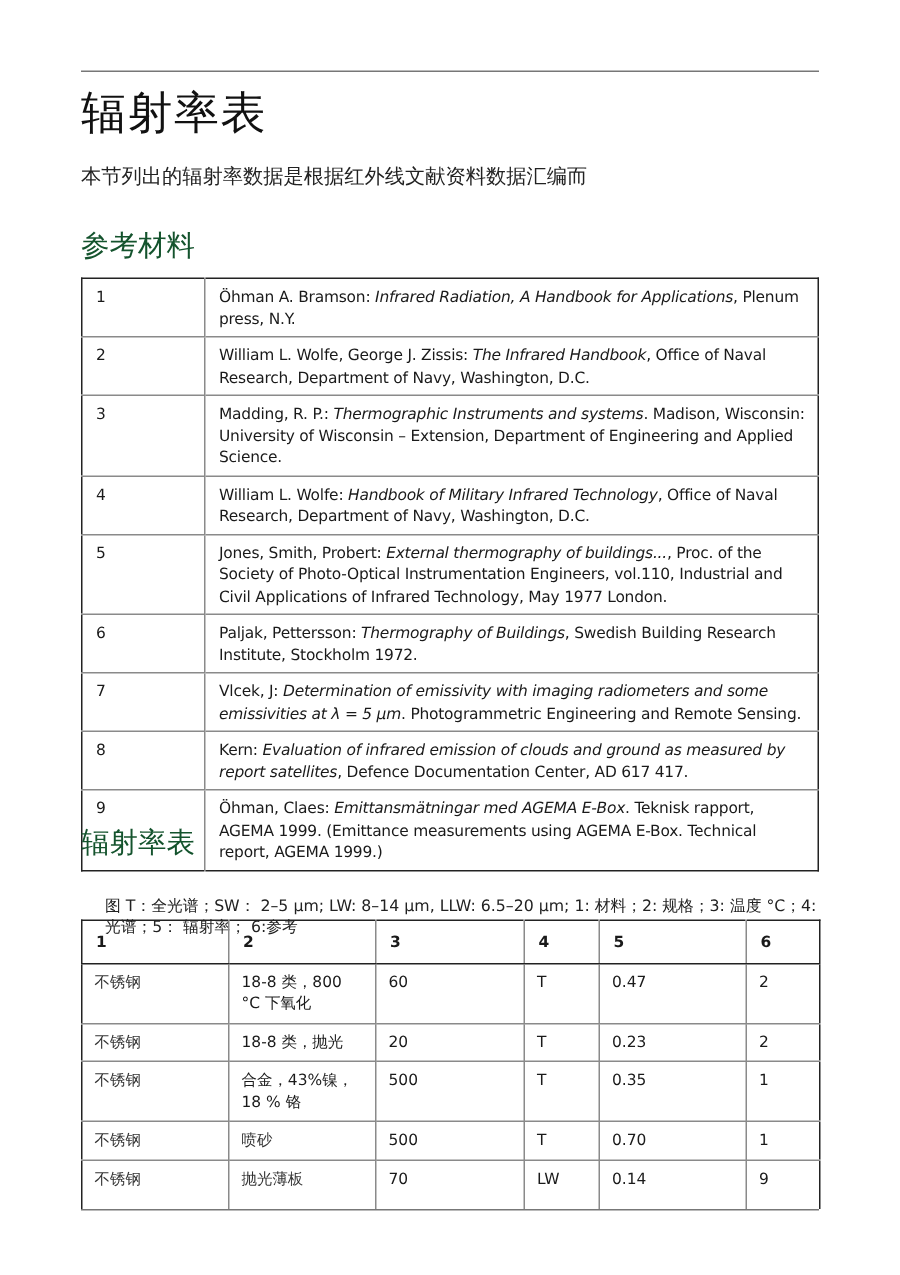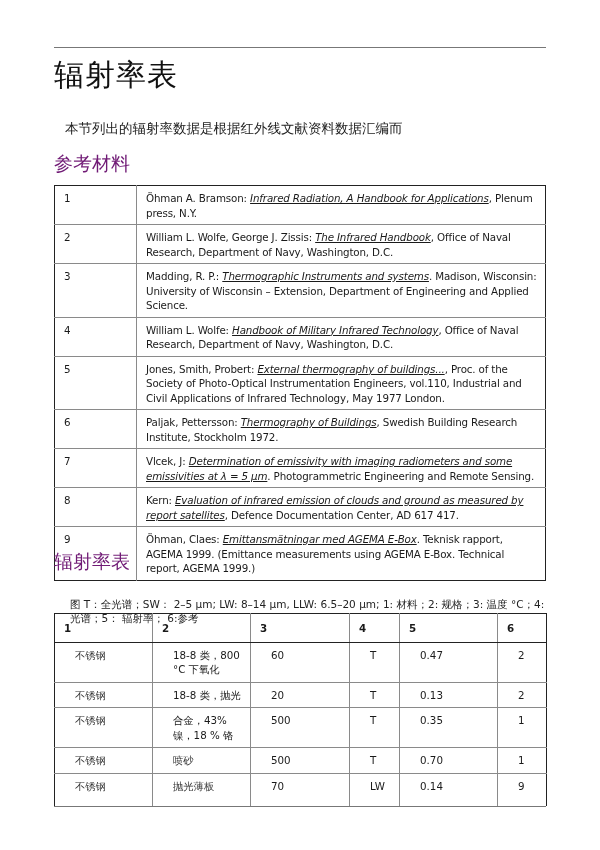--- a/index.html
+++ b/index.html
@@ -4,40 +4,40 @@
 <style>
   html, body { margin: 0; padding: 0; background: #ffffff; }
   body { width: 600px; height: 850px; position: relative; overflow: hidden;
          font-family: "DejaVu Sans", "Liberation Sans", sans-serif; color: #1a1a1a; }
   .rule { position: absolute; left: 54px; width: 492px; height: 0; border-top: 1.5px solid #777; }
   #top-rule { top: 47px; }
   #bottom-rule { top: 806px; }
   .page-title { position: absolute; left: 54px; top: 55px; font-family: "DejaVu Serif", "Liberation Serif", serif;
                 font-size: 30px; font-weight: normal; margin: 0; color: #111; letter-spacing: 1px; }
   .intro { position: absolute; left: 54px; top: 109px; font-family: Liberation Serif, serif;
-           font-size: 13.5px; margin: 11px; color: #222; }
+           font-size: 13.5px; margin: 0; color: #222; }
   .section-title { position: absolute; left: 54px; font-family: "DejaVu Serif", "Liberation Serif", serif;
-                   font-size: 19px; font-weight: normal; margin: 0; color: #701a75; }
+                   font-size: 19px; font-weight: normal; margin: 0; color: #14532d; }
   #refs-title { top: 151px; }
   #emis-title { top: 549px; }
   .caption { position: absolute; left: 54px; top: 581px; width: 480px; font-size: 10.5px; line-height: 14px; color: #222; margin: 16px; }
 
   table { border-collapse: collapse; position: absolute; left: 54px; width: 492px; table-layout: fixed; }
   td, th { font-size: 10.3px; line-height: 14.5px; vertical-align: top; text-align: left; color: #1a1a1a; }
 
   #ref-table { top: 185px; border: 1.5px solid #222; }
   #ref-table td { border-top: 1px solid #8a8a8a; padding: 5px 8px 4px 9px; }
   #ref-table tr:first-child td { border-top: none; }
   #ref-table td.num { width: 64px; border-right: 1px solid #8a8a8a; }
   #ref-table td.text { letter-spacing: -0.15px; }
-  #ref-table i { font-style: italic; text-decoration: underline; }
+  #ref-table i { font-style: italic; }
 
   #emis-table { top: 613px; border-left: 1.5px solid #222; border-right: 1.5px solid #222; border-top: 1.5px solid #222; }
   #emis-table th { font-weight: bold; padding: 7px 8px 6px 9px; border-bottom: 1.5px solid #222; border-right: 1px solid #8a8a8a; }
-  #emis-table td { padding: 5px 8px 5px 20px; border-bottom: 1px solid #8a8a8a; border-right: 1px solid #8a8a8a; }
+  #emis-table td { padding: 5px 8px 5px 8px; border-bottom: 1px solid #8a8a8a; border-right: 1px solid #8a8a8a; }
   #emis-table tr:last-child td { border-bottom: none; height: 22px; }
   #emis-table th:last-child, #emis-table td:last-child { border-right: none; }
   .cjk { font-family: "DejaVu Serif", "Liberation Serif", serif; color: #333; }
 </style>
 </head>
 <body>
 
 <div id="top-rule" class="rule"></div>
 
 <h1 class="page-title">辐射率表</h1>
@@ -115,21 +115,21 @@
       <td>60</td>
       <td>T</td>
       <td>0.47</td>
       <td>2</td>
     </tr>
     <tr>
       <td class="cjk">不锈钢</td>
       <td>18-8 类，抛光</td>
       <td>20</td>
       <td>T</td>
-      <td>0.13</td>
+      <td>0.23</td>
       <td>2</td>
     </tr>
     <tr style="height:40px">
       <td class="cjk">不锈钢</td>
       <td>合金，43%镍，18 % 铬</td>
       <td>500</td>
       <td>T</td>
       <td>0.35</td>
       <td>1</td>
     </tr>

